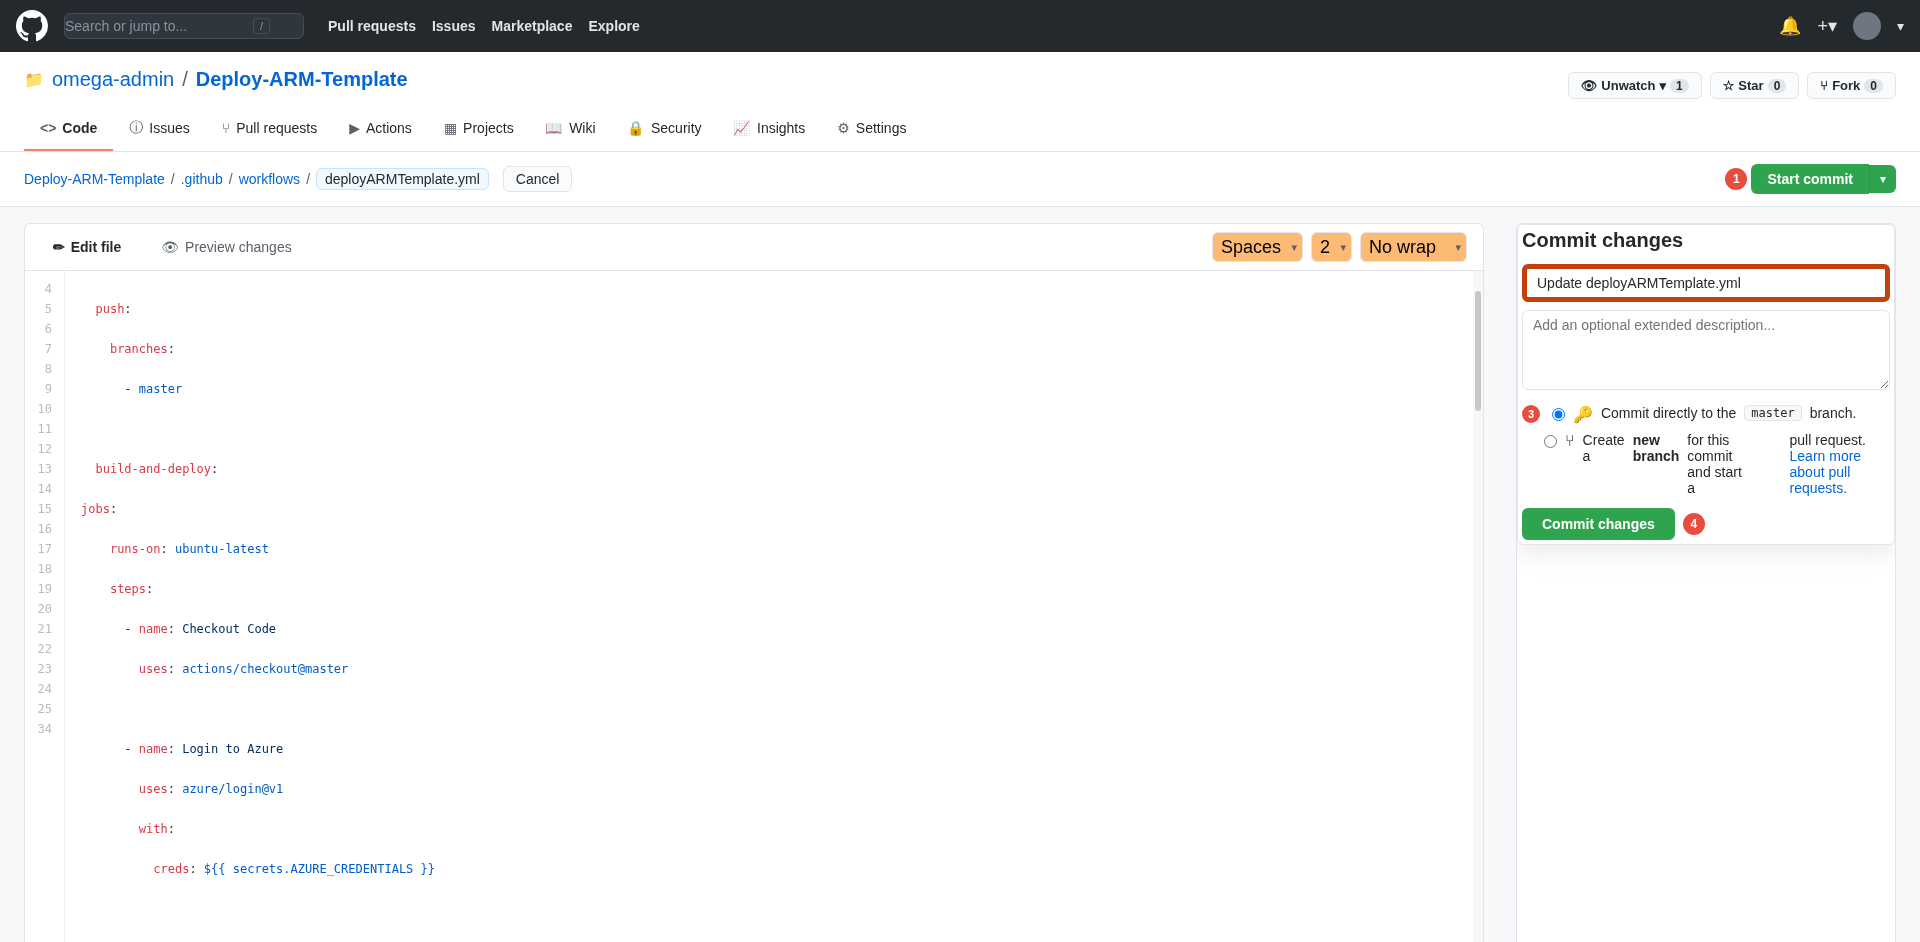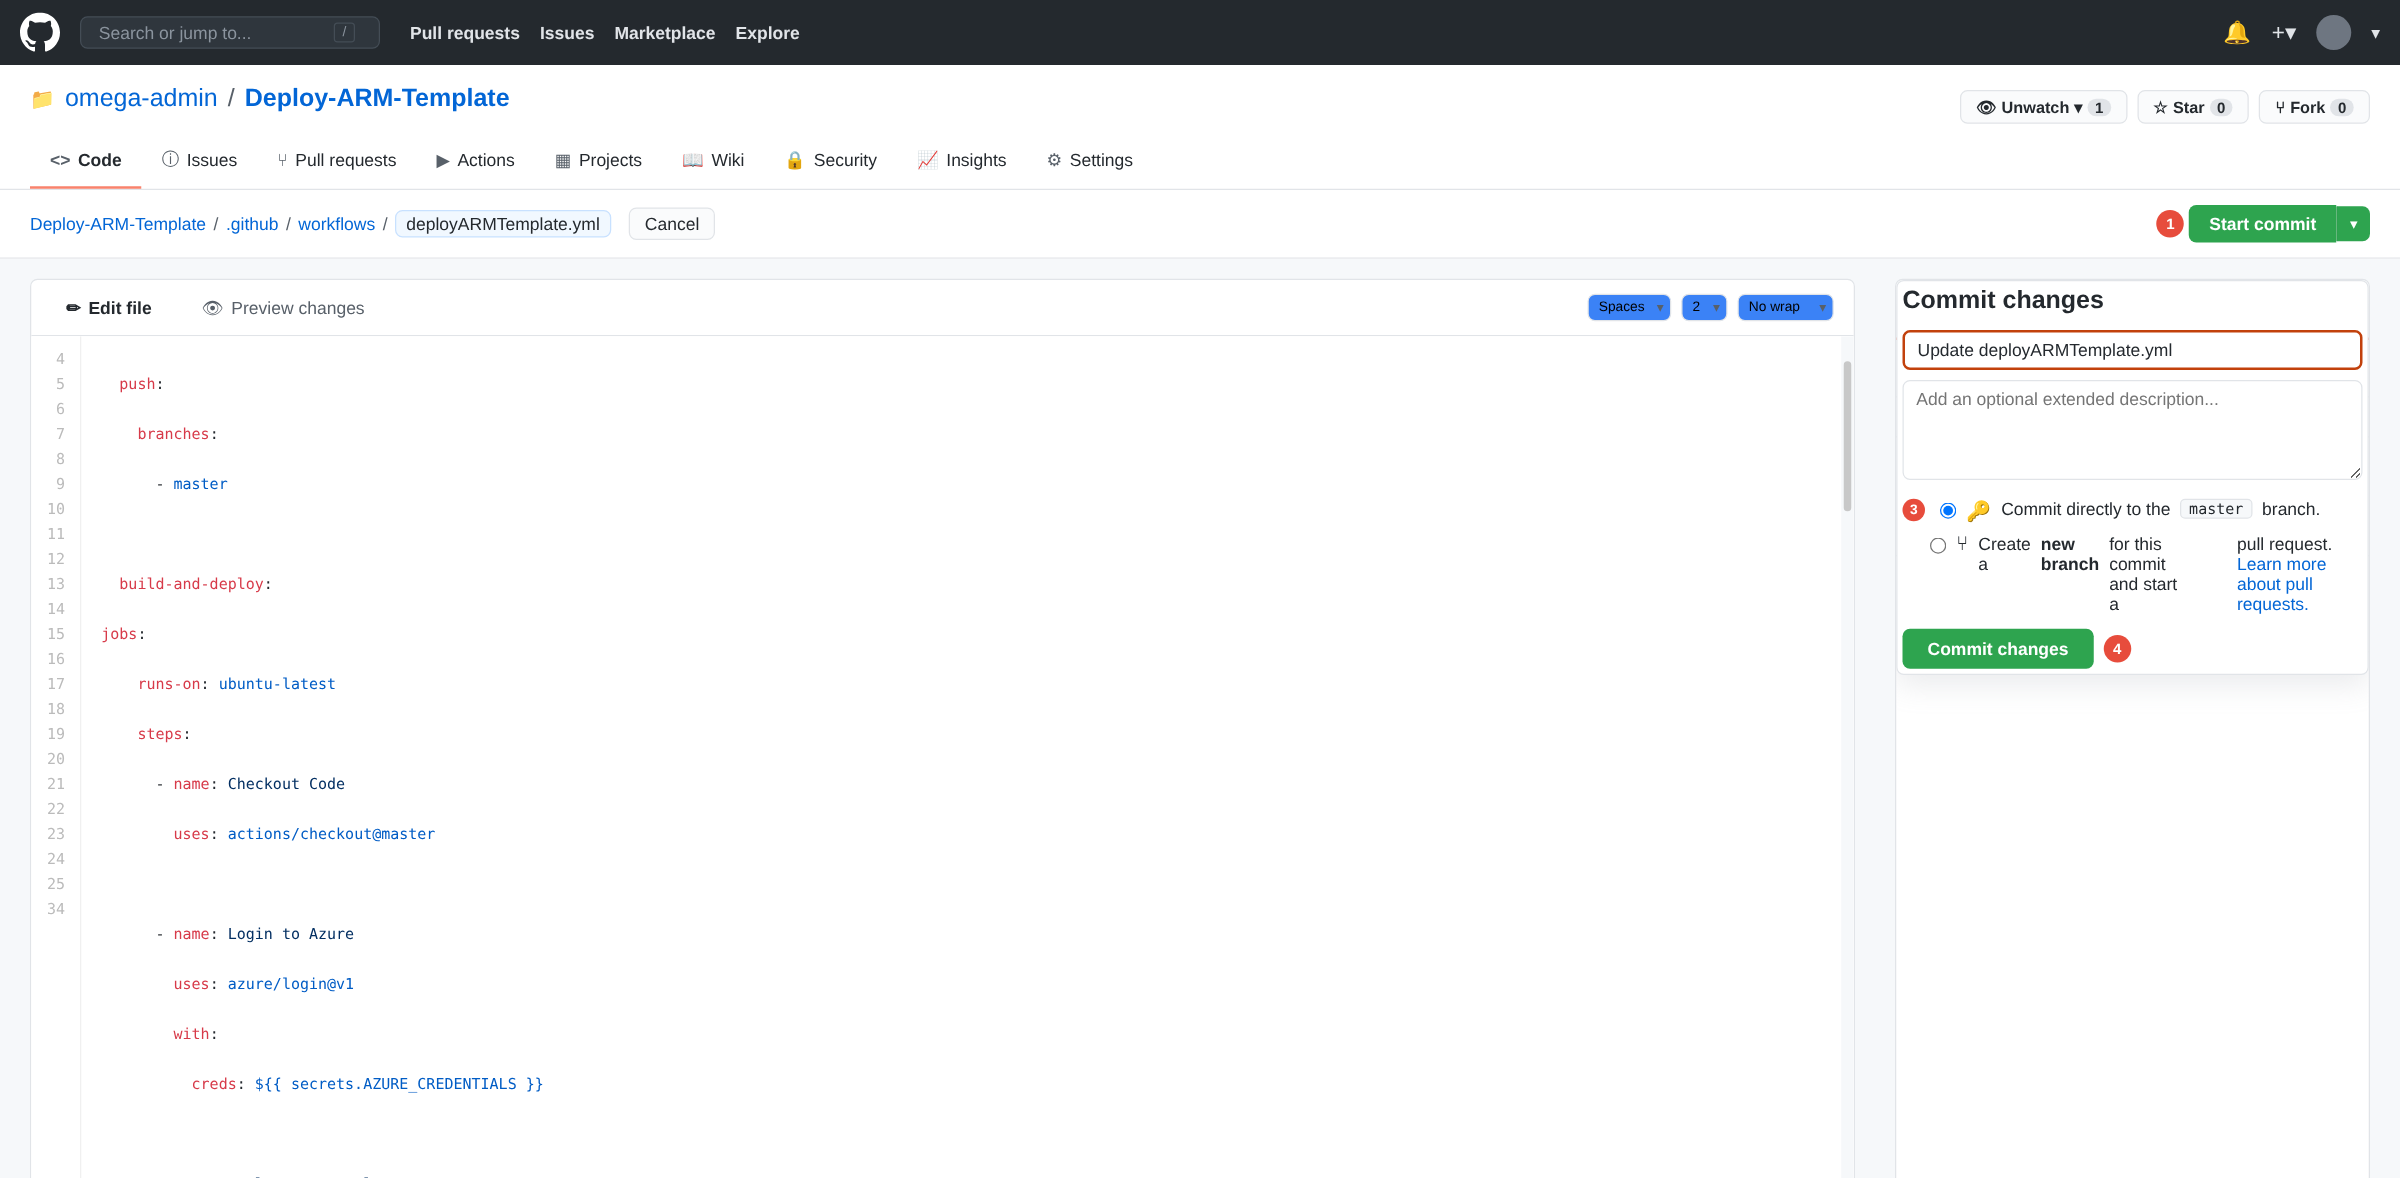--- a/index.html
+++ b/index.html
@@ -1,21 +1,21 @@
 <!DOCTYPE html>
 <html><head>
   <meta charset="utf-8">
   <style>
     * { box-sizing: border-box; margin: 0; padding: 0; }
     body { font-family: -apple-system, BlinkMacSystemFont, "Segoe UI", Helvetica, Arial, sans-serif; font-size: 14px; background: #f6f8fa; color: #24292e; }
 
     
     .top-nav { background: #24292e; display: flex; align-items: center; padding: 0 16px; height: 52px; gap: 16px; }
     .top-nav-logo { width: 32px; height: 32px; flex-shrink: 0; }
-    .top-nav-search { display: flex; align-items: center; background: #2f363d; border: 1px solid #444d56; border-radius: 6px; padding: 4px 14px; gap: 8px; min-width: 240px; }
+    .top-nav-search { display: flex; align-items: center; background: #2f363d; border: 1px solid #444d56; border-radius: 6px; padding: 4px 0; gap: 8px; min-width: 240px; }
     .top-nav-search input { background: transparent; border: none; outline: none; color: #e1e4e8; font-size: 14px; width: 180px; }
     .top-nav-search input::placeholder { color: #8b949e; }
     .kbd { background: #2f363d; border: 1px solid #444d56; border-radius: 3px; color: #8b949e; font-size: 11px; padding: 1px 6px; }
     .top-nav-links { display: flex; gap: 16px; align-items: center; margin-left: 8px; }
     .top-nav-links a { color: #e1e4e8; text-decoration: none; font-size: 14px; font-weight: 600; }
     .top-nav-right { margin-left: auto; display: flex; align-items: center; gap: 16px; }
     .top-nav-icon { color: #e1e4e8; font-size: 18px; cursor: pointer; text-decoration: none; }
     .avatar { width: 20px; height: 20px; border-radius: 50%; background: #6e7681; display: inline-block; }
 
     
@@ -44,21 +44,21 @@
     .cancel-btn { margin-left: 8px; padding: 4px 12px; font-size: 14px; border: 1px solid #e1e4e8; border-radius: 6px; background: #fafbfc; cursor: pointer; color: #24292e; }
     .start-commit-btn { margin-left: auto; display: flex; align-items: center; gap: 0; }
     .start-commit-main { background: #2ea44f; color: #fff; border: none; border-radius: 6px 0 0 6px; padding: 7px 16px; font-size: 14px; font-weight: 600; cursor: pointer; }
     .start-commit-arrow { background: #2ea44f; color: #fff; border: none; border-left: 1px solid #2c974b; border-radius: 0 6px 6px 0; padding: 7px 10px; cursor: pointer; font-size: 12px; }
     .step-badge { width: 22px; height: 22px; border-radius: 50%; background: #e74c3c; color: #fff; font-size: 12px; font-weight: 700; display: inline-flex; align-items: center; justify-content: center; margin-right: 4px; }
     .editor-panel { flex: 1; background: #fff; border: 1px solid #e1e4e8; border-radius: 6px; margin: 0; overflow: hidden; display: flex; flex-direction: column; }
     .editor-toolbar { display: flex; align-items: center; padding: 8px 16px; border-bottom: 1px solid #e1e4e8; gap: 16px; }
     .editor-tab { display: flex; align-items: center; gap: 6px; padding: 6px 12px; border-radius: 6px; cursor: pointer; font-size: 14px; color: #586069; }
     .editor-tab.active { background: #fff; color: #24292e; font-weight: 600; }
     .editor-options { margin-left: auto; display: flex; align-items: center; gap: 8px; }
-    .select-box { border: 1px solid #e1e4e8; border-radius: 6px; padding: 4px 8px; font-size: 11px; background: #3b82f6; cursor: pointer; appearance: none; padding-right: 20px; }
+    .select-box { border: 1px solid #e1e4e8; border-radius: 6px; padding: 4px 8px; font-size: 18px; background: #fdba74; cursor: pointer; appearance: none; padding-right: 20px; }
     .select-wrapper { position: relative; display: inline-block; }
     .select-wrapper::after { content: "▾"; position: absolute; right: 6px; top: 50%; transform: translateY(-50%); pointer-events: none; font-size: 11px; color: #586069; }
 
     
     .code-editor { flex: 1; display: flex; overflow: auto; font-family: "SFMono-Regular", Consolas, monospace; font-size: 12px; line-height: 20px; background: #fff; }
     .line-numbers { padding: 8px 12px; text-align: right; color: #bbb; background: #fff; border-right: 1px solid #f0f0f0; user-select: none; min-width: 40px; }
     .line-numbers div { height: 20px; }
     .code-content { padding: 8px 16px; flex: 1; white-space: pre; overflow-x: auto; }
     .code-content .line { height: 20px; }
     .kw { color: #d73a49; }
@@ -67,21 +67,21 @@
 
     .scrollbar-v { width: 10px; background: #f6f8fa; position: relative; }
     .scrollbar-thumb { width: 6px; height: 120px; background: #c8c8c8; border-radius: 3px; position: absolute; top: 20px; left: 2px; }
 
     
     .marketplace-panel { width: 380px; background: #fff; border: 1px solid #e1e4e8; border-radius: 6px; margin-left: 16px; overflow: hidden; display: flex; flex-direction: column; position: relative; }
 
     
     .commit-popup { position: absolute; top: 0; left: 0; right: 0; background: #fff; border: 1px solid #e1e4e8; border-radius: 6px; box-shadow: 0 8px 24px rgba(149,157,165,0.2); z-index: 100; padding: 4px; }
     .commit-popup h3 { font-size: 20px; font-weight: 600; margin-bottom: 12px; color: #24292e; }
-    .commit-input { width: 100%; border: 2px solid #c2410c; border-radius: 6px; padding: 6px 10px; font-size: 14px; outline: none; color: #24292e; margin-bottom: 8px; }
+    .commit-input { width: 100%; border: 5px solid #c2410c; border-radius: 6px; padding: 6px 10px; font-size: 14px; outline: none; color: #24292e; margin-bottom: 8px; }
     .commit-textarea { width: 100%; border: 1px solid #e1e4e8; border-radius: 6px; padding: 6px 10px; font-size: 14px; outline: none; color: #586069; resize: vertical; min-height: 80px; margin-bottom: 12px; font-family: inherit; }
     .commit-radio-group { margin-bottom: 12px; }
     .commit-radio-item { display: flex; align-items: flex-start; gap: 8px; margin-bottom: 8px; font-size: 14px; }
     .commit-radio-item input[type=radio] { margin-top: 3px; }
     .master-badge { background: #f6f8fa; border: 1px solid #e1e4e8; border-radius: 4px; padding: 0 6px; font-family: monospace; font-size: 12px; color: #24292e; }
     .commit-btn { background: #2ea44f; color: #fff; border: none; border-radius: 6px; padding: 8px 20px; font-size: 14px; font-weight: 600; cursor: pointer; }
     .link-blue { color: #0366d6; text-decoration: none; }
 
     
     .marketplace-header { border-bottom: 2px solid #f9826c; padding: 0 16px; }

